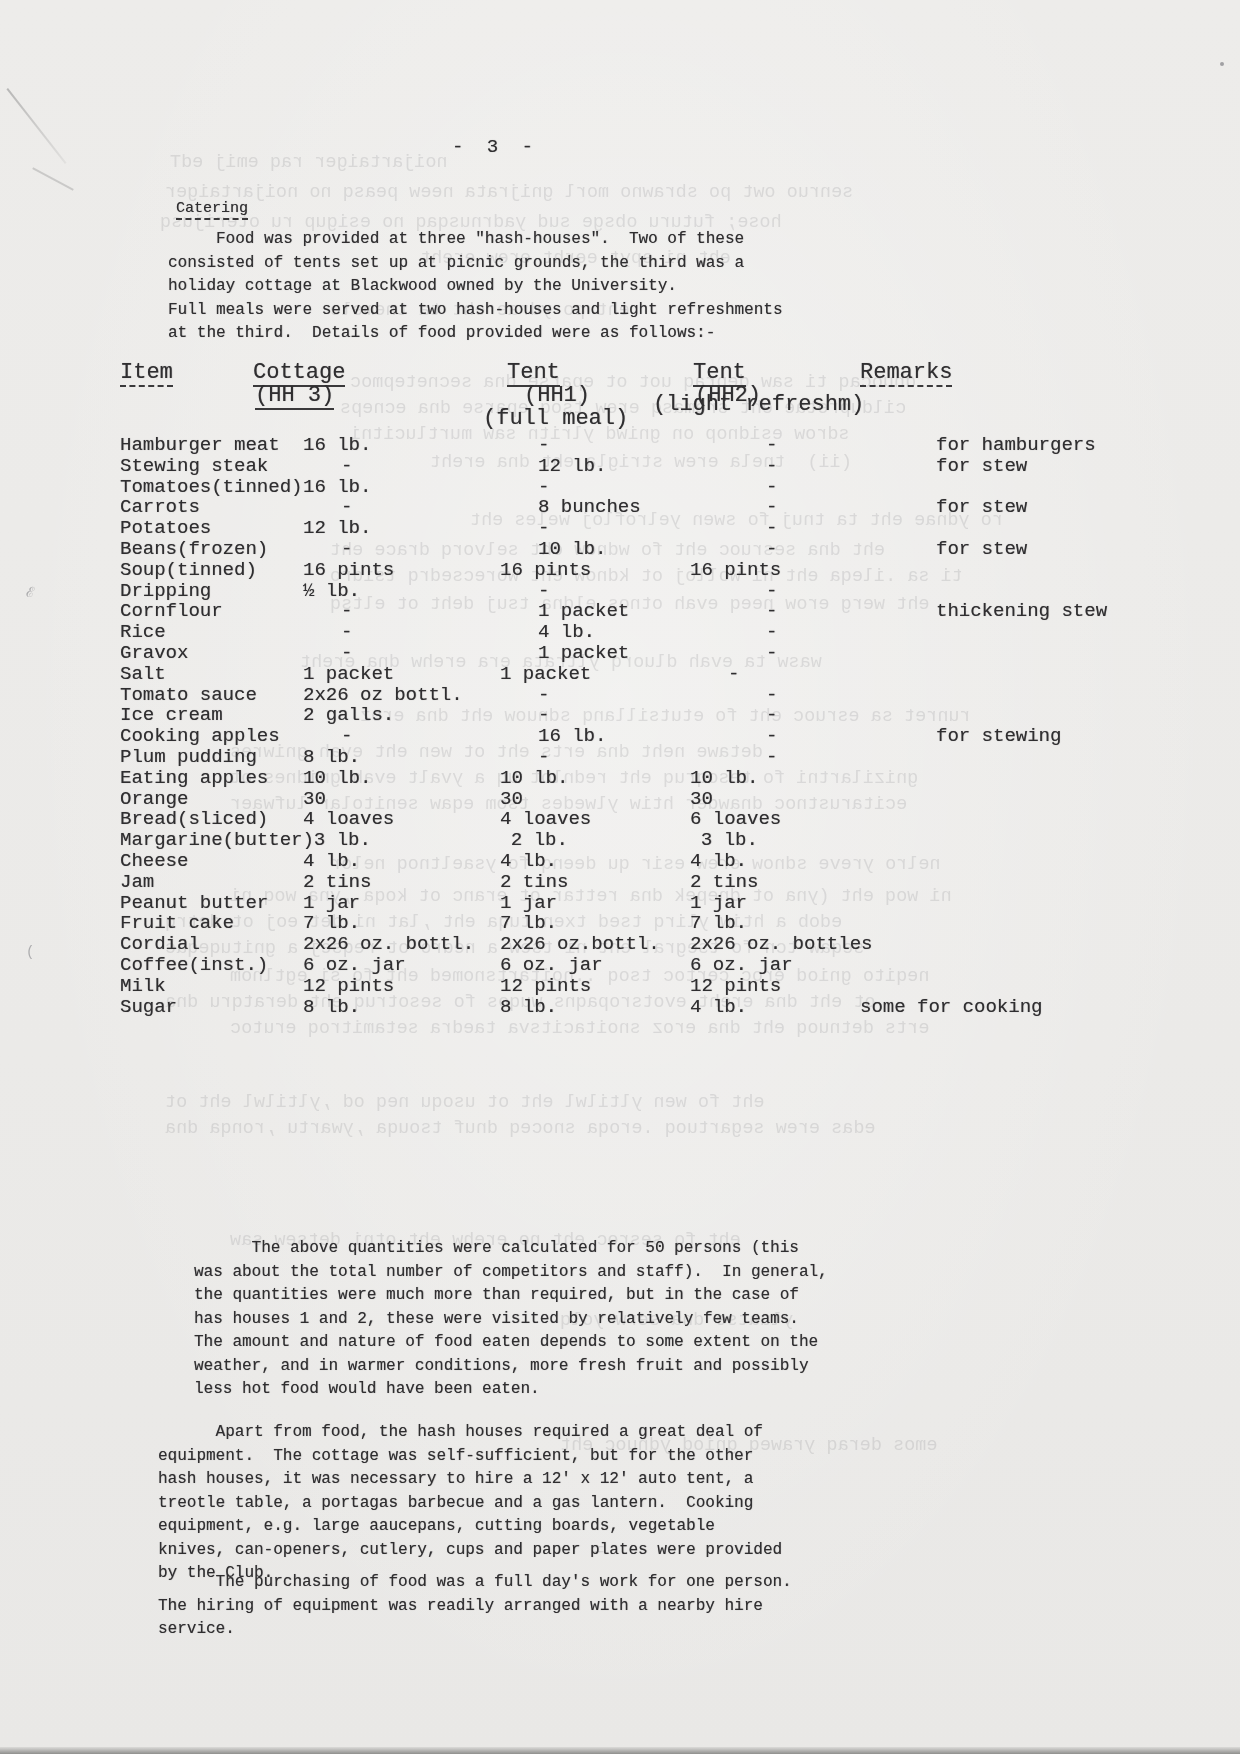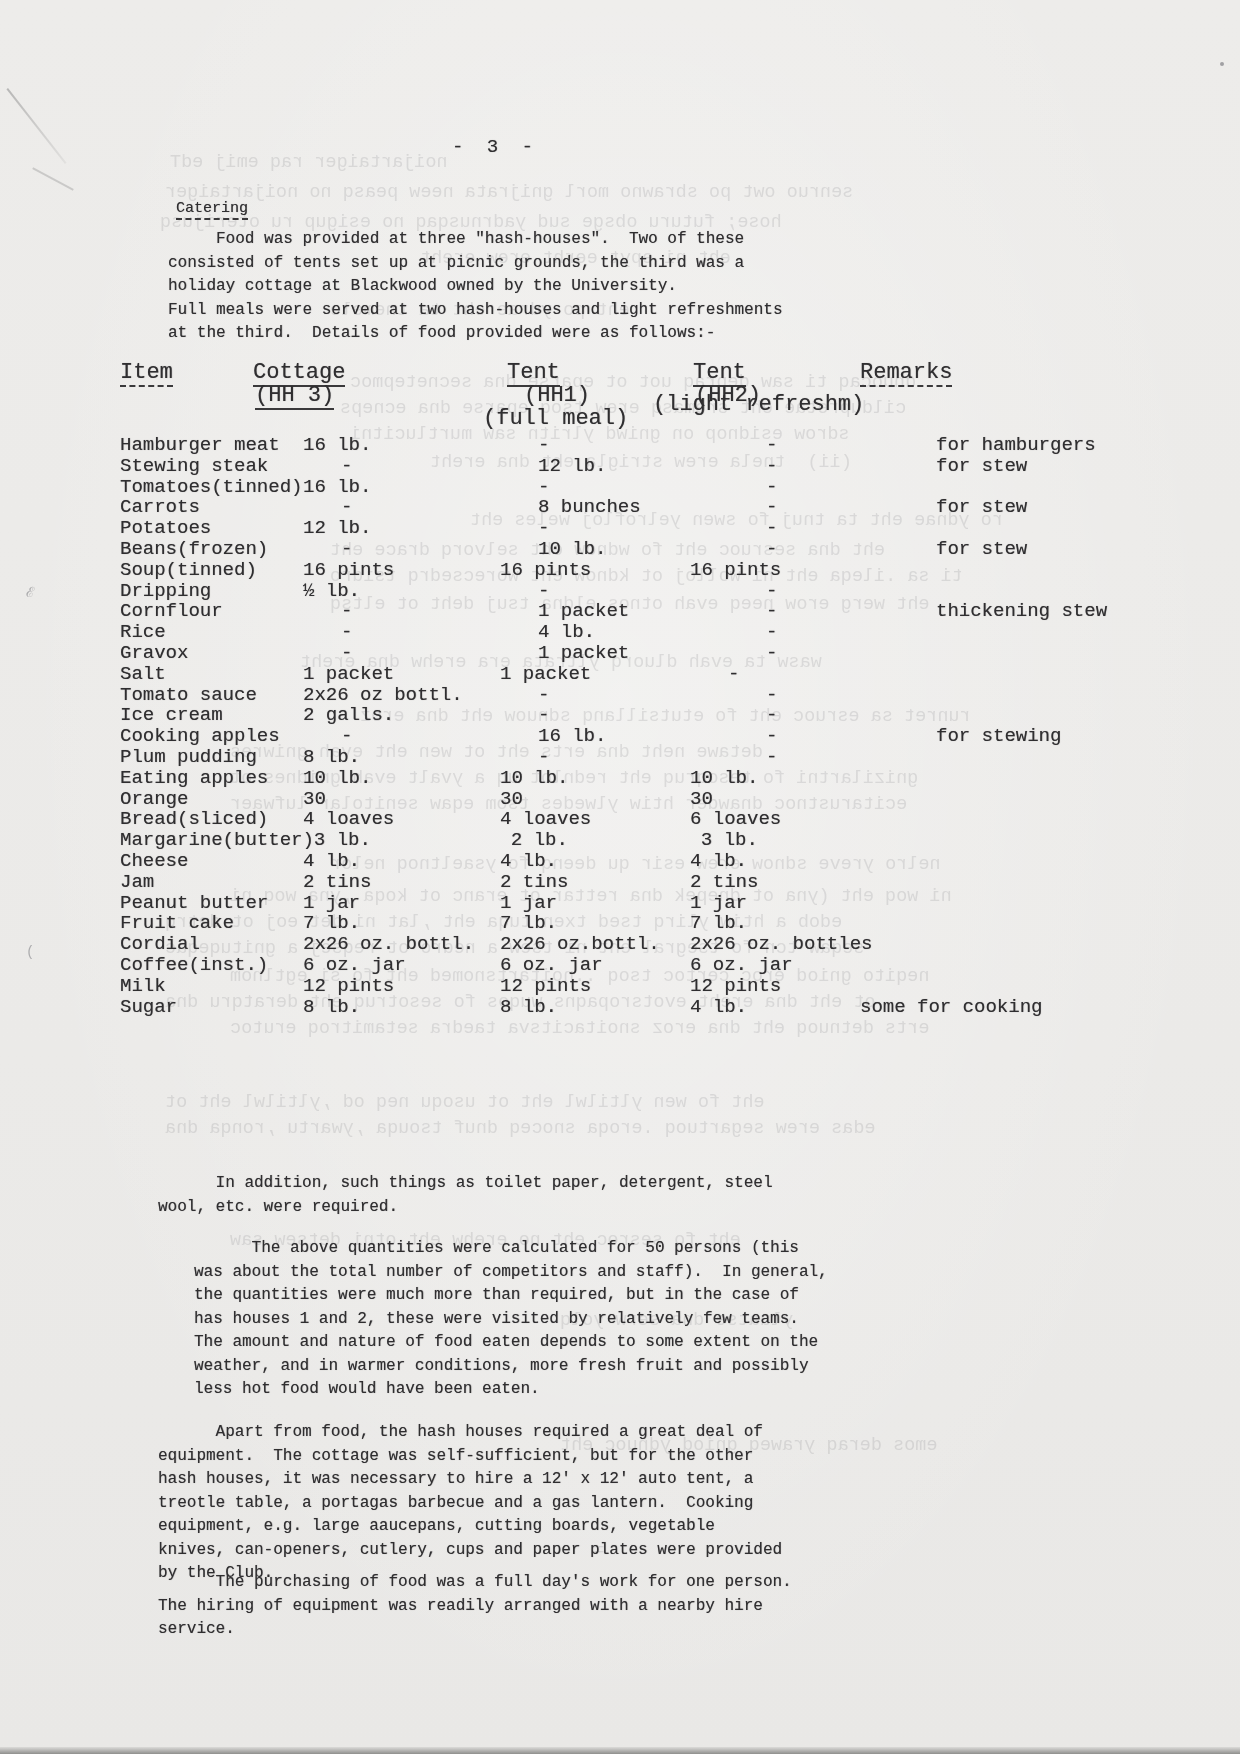--- a/index.html
+++ b/index.html
@@ -175,22 +175,20 @@
         <div class="row"><span class="cell c-item">Jam</span><span class="cell c-hh3">2 tins</span><span class="cell c-hh1">2 tins</span><span class="cell c-hh2">2 tins</span><span class="cell c-rem"></span></div>
         <div class="row"><span class="cell c-item">Peanut butter</span><span class="cell c-hh3">1 jar</span><span class="cell c-hh1">1 jar</span><span class="cell c-hh2">1 jar</span><span class="cell c-rem"></span></div>
         <div class="row"><span class="cell c-item">Fruit cake</span><span class="cell c-hh3">7 lb.</span><span class="cell c-hh1">7 lb.</span><span class="cell c-hh2">7 lb.</span><span class="cell c-rem"></span></div>
         <div class="row"><span class="cell c-item">Cordial</span><span class="cell c-hh3">2x26 oz. bottl.</span><span class="cell c-hh1">2x26 oz.bottl.</span><span class="cell c-hh2">2x26 oz. bottles</span><span class="cell c-rem"></span></div>
         <div class="row"><span class="cell c-item">Coffee(inst.)</span><span class="cell c-hh3">6 oz. jar</span><span class="cell c-hh1">6 oz. jar</span><span class="cell c-hh2">6 oz. jar</span><span class="cell c-rem"></span></div>
         <div class="row"><span class="cell c-item">Milk</span><span class="cell c-hh3">12 pints</span><span class="cell c-hh1">12 pints</span><span class="cell c-hh2">12 pints</span><span class="cell c-rem"></span></div>
         <div class="row"><span class="cell c-item">Sugar</span><span class="cell c-hh3">8 lb.</span><span class="cell c-hh1">8 lb.</span><span class="cell c-hh2">4 lb.</span><span class="cell c-rem">some for cooking</span></div>
       </div>
   </div>
 
-  <div class="para p2 ink">      In addition, such things as toilet paper, detergent, steel
-wool, etc. were required.</div>
   <div class="para p3 ink">      The above quantities were calculated for 50 persons (this
 was about the total number of competitors and staff).  In general,
 the quantities were much more than required, but in the case of
 has houses 1 and 2, these were visited by relatively few teams.
 The amount and nature of food eaten depends to some extent on the
 weather, and in warmer conditions, more fresh fruit and possibly
 less hot food would have been eaten.</div>
   <div class="para p4 ink">      Apart from food, the hash houses required a great deal of
 equipment.  The cottage was self-sufficient, but for the other
 hash houses, it was necessary to hire a 12' x 12' auto tent, a

